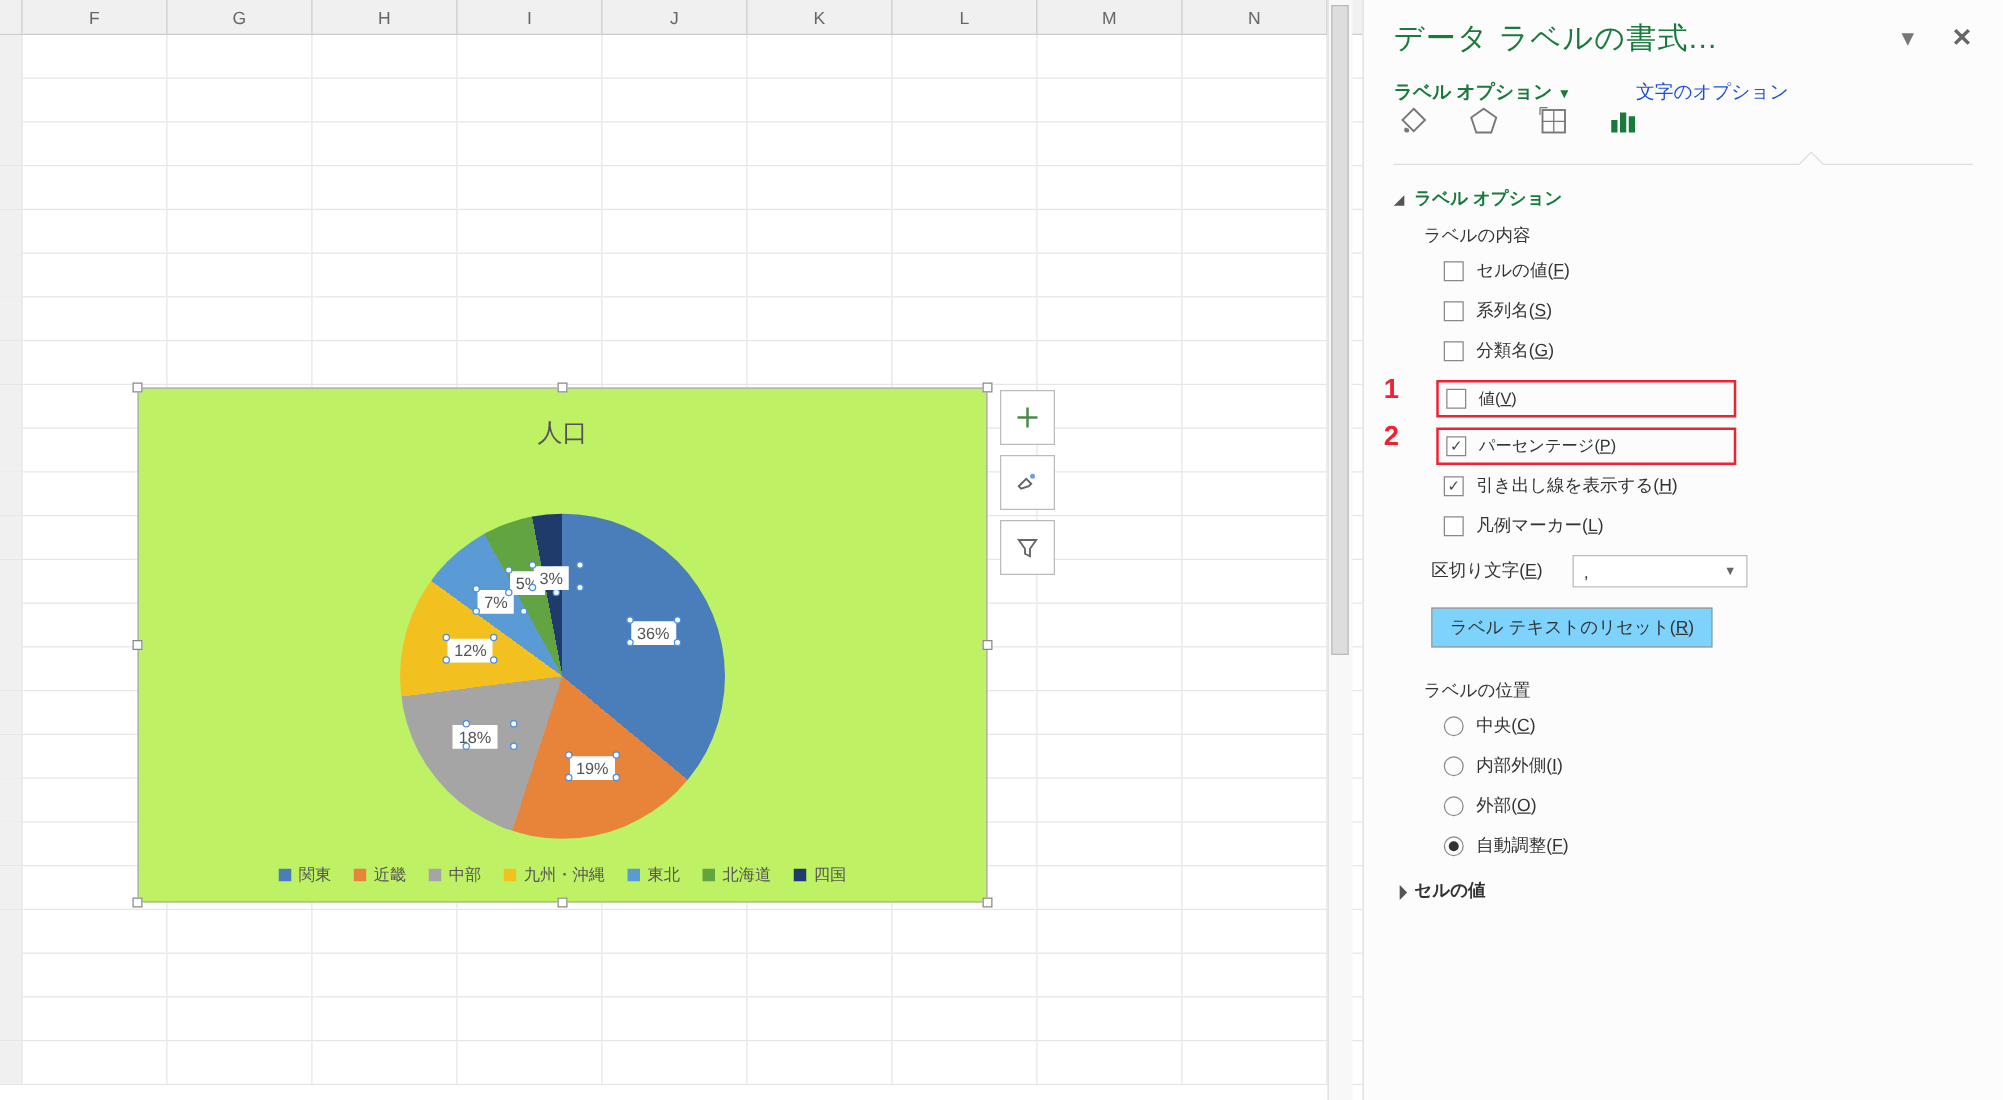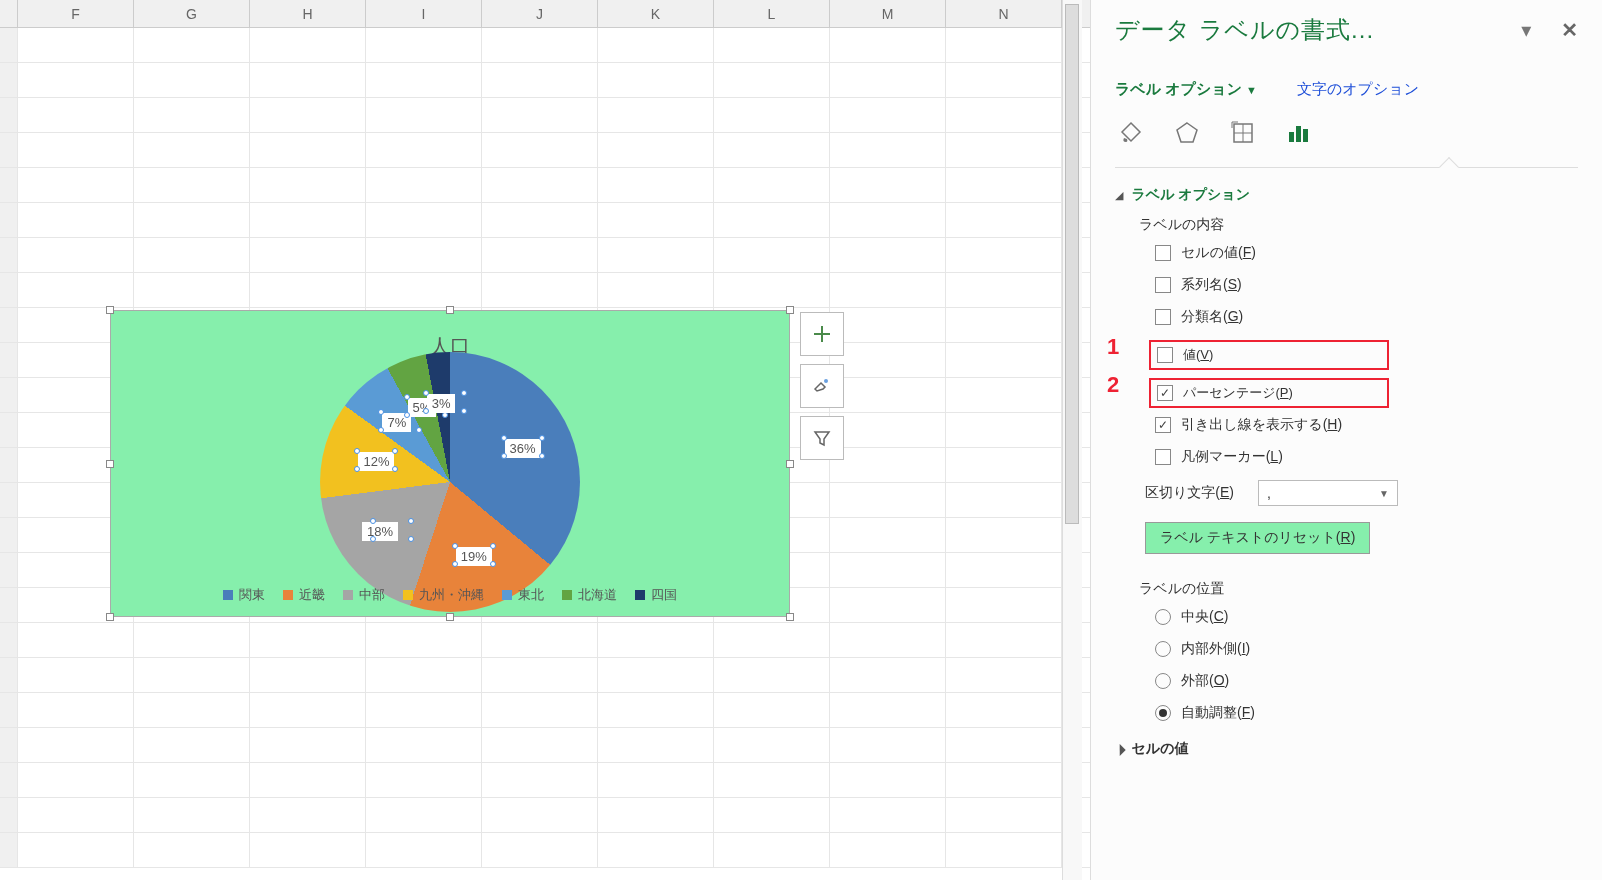--- a/index.html
+++ b/index.html
@@ -37,22 +37,22 @@
   .grid-rows {
     position: absolute;
     left:0; top:28px; right:0; bottom:0;
   }
   .grid-row { height:35px; border-bottom:1px solid #e6e6e6; display:flex;}
   .grid-cell { width:116px; border-right:1px solid #e6e6e6;}
   .grid-cell:first-child { width:18px; background:#f0f0f0;}
   .chart-container {
     position: absolute;
     left: 110px; top: 310px;
-    width: 680px; height: 307px;
-    background: #86efac;
+    width: 680px; height: 412px;
+    background: #bef264;
     border: 1px solid #aaa;
   }
   .sel-handle {
     position:absolute; width:8px; height:8px; background:#fff; border:1px solid #888;
   }
   .chart-title { text-align:center; font-size:20px; color:#555; margin-top:22px;}
   .pie-wrap {
     position:absolute; left:50%; top:56%; transform:translate(-50%,-50%);
     width:260px; height:260px;
   }
@@ -85,25 +85,25 @@
     background:#f8f8f8; border-left:1px solid #ddd;
   }
   .vscroll-thumb {
     position:absolute; left:2px; top:4px; width:14px; height:520px; background:#ddd; border:1px solid #bbb;
   }
   .format-pane {
     position:absolute; left:1090px; top:0; width:512px; height:880px;
     background:#fcfcfc; border-left:1px solid #ddd;
     padding: 14px 24px 0 24px;
   }
-  .pane-title-row { display:flex; align-items:center; justify-content:space-between; margin-bottom:34px;}
+  .pane-title-row { display:flex; align-items:center; justify-content:space-between; margin-bottom:18px;}
   .pane-title { font-size:24px; color:#1a7a3e; font-weight:500; letter-spacing:1px;}
   .pane-menu { color:#777; font-size:20px; cursor:pointer;}
   .pane-close { color:#666; font-size:20px; cursor:pointer; font-weight:bold;}
-  .pane-tabs { display:flex; gap:40px; margin-bottom:20px; font-size:15px;}
+  .pane-tabs { display:flex; gap:52px; font-size:15px;}
   .pane-tab-active { color:#1a7a3e; font-weight:bold;}
   .pane-tab-active .chev { color:#1a7a3e; font-size:11px; margin-left:4px;}
   .pane-tab-inactive { color:#1d4ed8;}
   .icon-row { display:flex; gap:28px; margin-bottom:20px; padding-left:2px; align-items:center;}
   .icon-btn { width:28px; height:28px; display:flex; align-items:center; justify-content:center;}
   .divider { border-top:1px solid #ddd; margin-bottom:18px; position:relative;}
   .divider-pointer {
     position:absolute; right:122px; top:-8px; width:14px; height:14px;
     background:#fcfcfc; border-left:1px solid #ddd; border-top:1px solid #ddd;
     transform:rotate(45deg);
@@ -114,21 +114,21 @@
   .section-title-plain { color:#333; font-weight:bold; font-size:14px;}
   .sub-title { font-size:14px; color:#333; margin:6px 0 10px 24px;}
   .chk-row { display:flex; align-items:center; gap:10px; margin:0 0 14px 40px; font-size:14px;}
   .chk-box { width:16px; height:16px; border:1px solid #888; background:#fff; display:flex; align-items:center; justify-content:center; font-size:12px; color:#444;}
   .chk-box.checked::after { content:"✓"; }
   .u { text-decoration:underline;}
   .highlight-box { border:2px solid #e23; padding:4px 6px; margin-left:34px; margin-bottom:8px; display:flex; align-items:center; gap:10px; width:240px;}
   .callout-num { position:absolute; color:#e23; font-weight:bold; font-size:22px;}
   .sep-row { display:flex; align-items:center; gap:24px; margin:12px 0 16px 30px; font-size:14px;}
   .sep-select { width:140px; height:26px; border:1px solid #bbb; background:#fff; display:flex; align-items:center; justify-content:space-between; padding:0 8px; font-size:14px;}
-  .reset-btn { border:1px solid #999; background:#86efac; padding:6px 14px; font-size:14px; margin-left:30px; margin-bottom:20px; display:inline-block;}
+  .reset-btn { border:1px solid #999; background:#7dd3fc; padding:6px 14px; font-size:14px; margin-left:30px; margin-bottom:20px; display:inline-block;}
   .radio-row { display:flex; align-items:center; gap:10px; margin:0 0 14px 40px; font-size:14px;}
   .radio-outer { width:16px; height:16px; border:1px solid #888; border-radius:50%; display:flex; align-items:center; justify-content:center;}
   .radio-inner { width:8px; height:8px; border-radius:50%; background:#333;}
   .section-numfmt { display:flex; align-items:center; gap:8px; margin-top:18px;}
 </style>
 </head>
 <body>
 
 <div class="sheet-area">
   <div class="col-headers">

